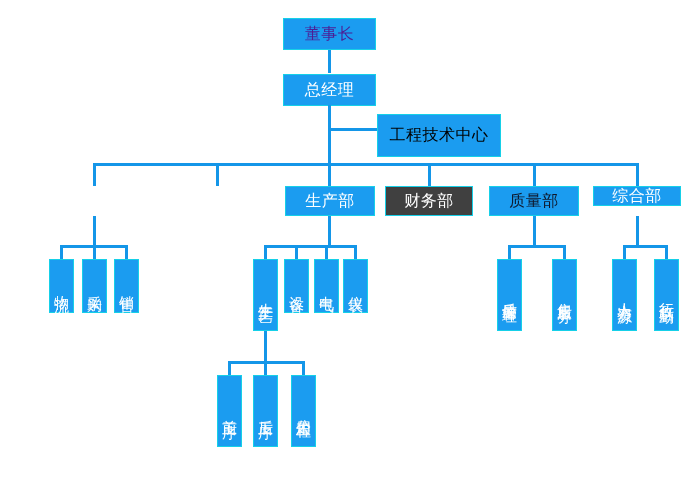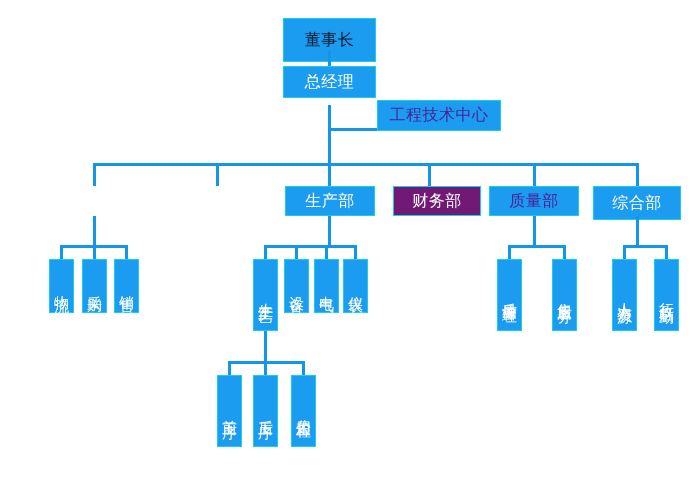--- a/index.html
+++ b/index.html
@@ -53,45 +53,45 @@
     text-orientation: upright;
     letter-spacing: 2px;
     padding: 3px 0;
   }
 </style>
 </head>
 <body>
 
 <div id="chart-root" style="background: rgb(255, 255, 255);">
 
-  <div class="node h" style="left: 283px; top: 18px; width: 93px; height: 44px; background: rgb(27, 156, 240); border-color: rgb(22, 208, 232); color: #0f172a;">董事长</div>
+  <div class="node h" style="left: 283px; top: 18px; width: 93px; height: 32px; background: rgb(27, 156, 240); border-color: rgb(22, 208, 232); color: #4c1d95;">董事长</div>
 
   <div class="line line-v" style="left: 328px; top: 50px; width: 3px; height: 23px; background: rgb(20, 150, 232);"></div>
 
-  <div class="node h" style="left: 283px; top: 66px; width: 93px; height: 32px; background: rgb(27, 156, 240); border-color: rgb(22, 208, 232); color: rgb(255, 255, 255);">总经理</div>
+  <div class="node h" style="left: 283px; top: 74px; width: 93px; height: 32px; background: rgb(27, 156, 240); border-color: rgb(22, 208, 232); color: rgb(255, 255, 255);">总经理</div>
 
   <div class="line line-v" style="left: 328px; top: 105px; width: 3px; height: 60px; background: rgb(20, 150, 232);"></div>
 
   <div class="line line-h" style="left: 328px; top: 128px; width: 50px; height: 3px; background: rgb(20, 150, 232);"></div>
 
-  <div class="node h" style="left: 377px; top: 100px; width: 124px; height: 31px; background: rgb(27, 156, 240); border-color: rgb(22, 208, 232); color: #4c1d95;">工程技术中心</div>
+  <div class="node h" style="left: 377px; top: 114px; width: 124px; height: 43px; background: rgb(27, 156, 240); border-color: rgb(22, 208, 232); color: #000000;">工程技术中心</div>
 
   <div class="line line-h" style="left: 93px; top: 163px; width: 546px; height: 3px; background: rgb(20, 150, 232);"></div>
 
   <div class="line line-v" style="left: 93px; top: 163px; width: 3px; height: 23px; background: rgb(20, 150, 232);"></div>
   <div class="line line-v" style="left: 216px; top: 163px; width: 3px; height: 23px; background: rgb(20, 150, 232);"></div>
   <div class="line line-v" style="left: 328px; top: 163px; width: 3px; height: 23px; background: rgb(20, 150, 232);"></div>
   <div class="line line-v" style="left: 428px; top: 163px; width: 3px; height: 23px; background: rgb(20, 150, 232);"></div>
   <div class="line line-v" style="left: 533px; top: 163px; width: 3px; height: 23px; background: rgb(20, 150, 232);"></div>
   <div class="line line-v" style="left: 636px; top: 163px; width: 3px; height: 23px; background: rgb(20, 150, 232);"></div>
 
   <div class="node h" style="left: 285px; top: 186px; width: 90px; height: 30px; background: rgb(27, 156, 240); border-color: rgb(22, 208, 232); color: rgb(255, 255, 255);">生产部</div>
-  <div class="node h" style="left: 393px; top: 186px; width: 88px; height: 30px; background: #701a75; border-color: rgb(22, 208, 232); color: rgb(255, 255, 255);">财务部</div>
-  <div class="node h" style="left: 489px; top: 186px; width: 90px; height: 30px; background: rgb(27, 156, 240); border-color: rgb(22, 208, 232); color: #4c1d95;">质量部</div>
-  <div class="node h" style="left: 593px; top: 186px; width: 88px; height: 34px; background: rgb(27, 156, 240); border-color: rgb(22, 208, 232); color: rgb(255, 255, 255);">综合部</div>
+  <div class="node h" style="left: 385px; top: 186px; width: 88px; height: 30px; background: #404040; border-color: rgb(22, 208, 232); color: rgb(255, 255, 255);">财务部</div>
+  <div class="node h" style="left: 489px; top: 186px; width: 90px; height: 30px; background: rgb(27, 156, 240); border-color: rgb(22, 208, 232); color: #0f172a;">质量部</div>
+  <div class="node h" style="left: 593px; top: 186px; width: 88px; height: 20px; background: rgb(27, 156, 240); border-color: rgb(22, 208, 232); color: rgb(255, 255, 255);">综合部</div>
 
   <div class="line line-v" style="left: 93px; top: 216px; width: 3px; height: 29px; background: rgb(20, 150, 232);"></div>
   <div class="line line-h" style="left: 60px; top: 245px; width: 68px; height: 3px; background: rgb(20, 150, 232);"></div>
   <div class="line line-v" style="left: 60px; top: 245px; width: 3px; height: 14px; background: rgb(20, 150, 232);"></div>
   <div class="line line-v" style="left: 93px; top: 245px; width: 3px; height: 14px; background: rgb(20, 150, 232);"></div>
   <div class="line line-v" style="left: 125px; top: 245px; width: 3px; height: 14px; background: rgb(20, 150, 232);"></div>
 
   <div class="node v" style="left: 49px; top: 259px; width: 25px; height: 54px; background: rgb(27, 156, 240); border-color: rgb(22, 208, 232); color: rgb(255, 255, 255);">物流</div>
   <div class="node v" style="left: 82px; top: 259px; width: 25px; height: 54px; background: rgb(27, 156, 240); border-color: rgb(22, 208, 232); color: rgb(255, 255, 255);">采购</div>
   <div class="node v" style="left: 114px; top: 259px; width: 25px; height: 54px; background: rgb(27, 156, 240); border-color: rgb(22, 208, 232); color: rgb(255, 255, 255);">销售</div>

